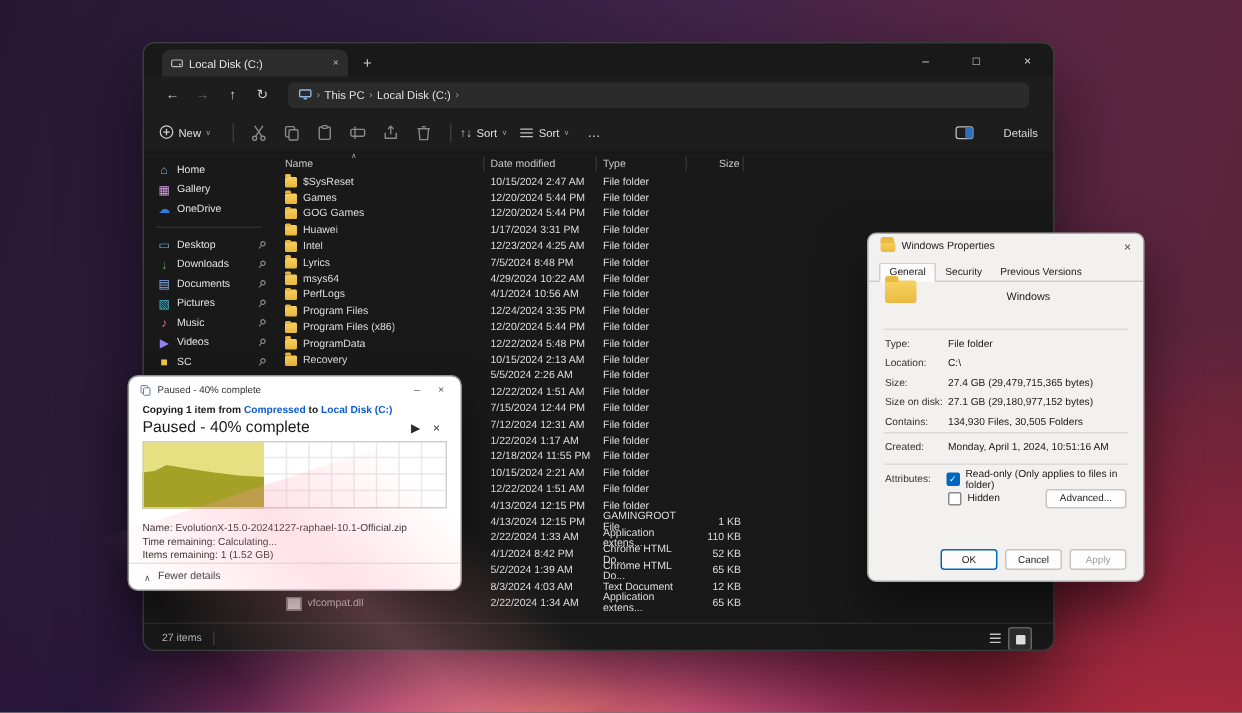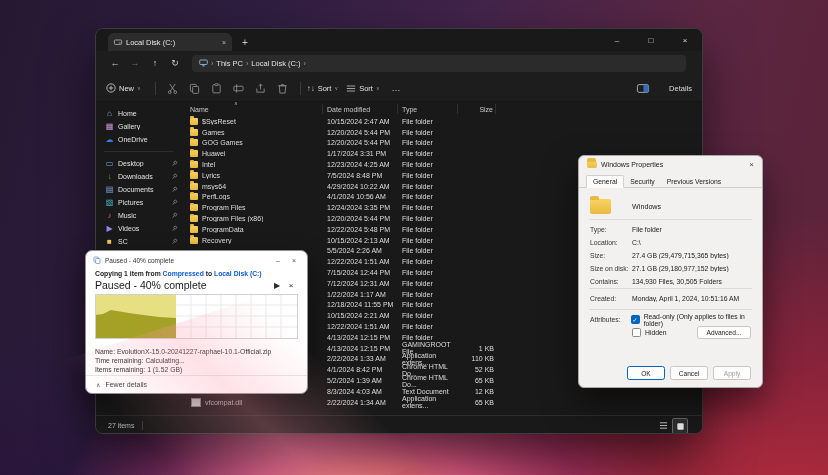--- a/index.html
+++ b/index.html
@@ -101,21 +101,21 @@
   .pdlg{position:absolute;left:578px;top:155px;width:183px;height:231px;background:#f2f1f0;
         border:1px solid #a9a9a9;border-radius:6px;box-shadow:0 16px 34px rgba(0,0,0,.5);
         color:#1a1a1a;overflow:hidden;}
   .pdlg-title{height:16px;display:flex;align-items:center;gap:4px;padding:0 8px;font-size:7px;color:#222;}
   .pdlg-title .grow{flex:1;white-space:nowrap;overflow:hidden;}
   .pdlg-x{color:#444;font-size:8px;}
   .ptabs{display:flex;align-items:flex-end;padding:0 7px;height:15px;border-bottom:1px solid #d2d0cd;}
   .ptab{font-size:6.8px;color:#222;padding:2px 6px 2px 6px;}
   .ptab.active{background:#fbfbfb;border:1px solid #d2d0cd;border-bottom:1px solid #fbfbfb;
                border-radius:2px 2px 0 0;margin-bottom:-1px;}
-  .piconrow{position:absolute;left:0;right:0;top:38px;height:24px;display:flex;align-items:center;padding:0 11px;}
+  .piconrow{position:absolute;left:0;right:0;top:22px;height:24px;display:flex;align-items:flex-end;padding:0 11px;gap:39px;}
   .bigfolder{width:21px;height:15px;background:linear-gradient(#f7d263,#eaba40);border-radius:2px;position:relative;}
   .bigfolder::before{content:"";position:absolute;top:-3px;left:0;width:9px;height:4px;background:#eaba40;border-radius:2px 2px 0 0;}
   .pobjname{font-size:7.2px;color:#222;margin-left:21px;}
   .psep{position:absolute;left:10px;right:10px;height:1px;background:#dddbd8;}
   .pinfo{position:absolute;left:0;right:0;top:67px;}
   .prow{display:flex;height:13px;align-items:center;font-size:6.8px;}
   .prow .pl{width:53px;padding-left:11px;box-sizing:border-box;color:#333;}
   .prow .pv{flex:1;color:#191919;white-space:nowrap;overflow:hidden;}
   .pcreated{position:absolute;left:0;right:0;top:136px;}
   .pattr{position:absolute;left:0;right:0;top:157px;}

